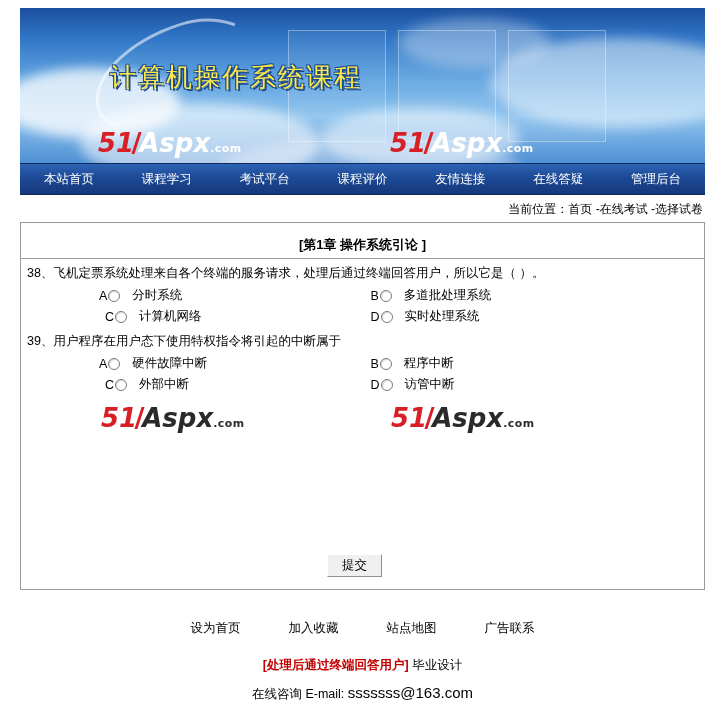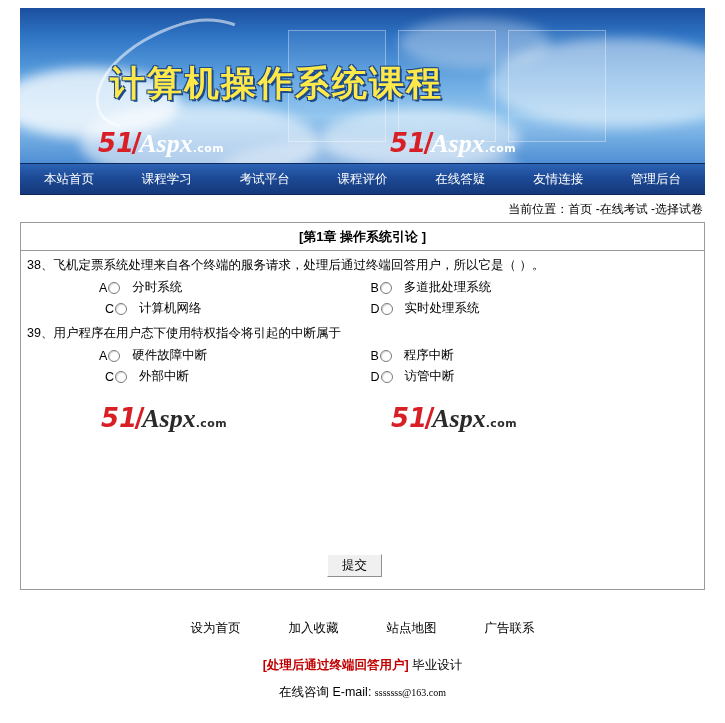--- a/index.html
+++ b/index.html
@@ -42,22 +42,22 @@
     top: 22px;
     width: 96px;
     height: 110px;
     border: 1px solid rgba(255,255,255,0.35);
     background: rgba(255,255,255,0.06);
   }
   .banner-title {
     position: absolute;
     left: 90px;
     top: 52px;
-    font-size: 35px;
-    font-weight: bold;
+    font-size: 26px;
+    font-weight: normal;
     color: #ffe94a;
     letter-spacing: 2px;
     text-shadow: 2px 2px 0 #1d4a8a, -1px -1px 0 #1d4a8a, 1px -1px 0 #1d4a8a, -1px 1px 0 #1d4a8a;
     font-family: "DejaVu Sans", sans-serif;
     white-space: nowrap;
   }
   .banner-swoosh {
     position: absolute;
     left: 70px;
     top: 18px;
@@ -71,21 +71,21 @@
   }
   
   .logo {
     font-family: "DejaVu Sans", sans-serif;
     font-weight: bold;
     font-style: italic;
     white-space: nowrap;
     line-height: 1;
   }
   .logo .n51 { color: #d81f26; }
-  .logo .aspx { color: #ffffff; font-family: Liberation Serif, serif; }
+  .logo .aspx { color: #ffffff; }
   .logo .dotcom { color: #ffffff; font-size: 0.42em; font-style: normal; font-weight: bold; letter-spacing: 0.5px;}
   .logo .slash {
     display: inline-block;
     width: 0;
     border-left: 3px solid #d81f26;
     height: 0.85em;
     transform: skewX(-18deg);
     margin: 0 1px;
     vertical-align: -0.08em;
   }
@@ -135,20 +135,21 @@
     background: #ffffff;
     height: 368px;
     position: relative;
   }
   .panel-title {
     text-align: center;
     font-size: 13px;
     font-weight: bold;
     padding: 5px 0 4px 0;
     border-bottom: 1px solid #9a9a9a;
+    margin-top: 8px;
   }
   .question {
     padding: 4px 6px 0 6px;
     font-size: 12.5px;
     color: #000;
   }
   .q-stem { padding: 2px 0 3px 0; }
   .opts {
     display: flex;
     flex-wrap: wrap;
@@ -215,21 +216,21 @@
   .footer-links {
     display: flex;
     justify-content: center;
     gap: 48px;
     padding: 6px 0 14px 0;
   }
   .footer-links span { cursor: pointer; }
   .footer-line2 { padding: 6px 0 10px 0; }
   .site-link { color: #c00000; font-weight: bold; cursor: pointer; }
   .footer-line3 { font-size: 12.5px; }
-  .mail { font-family: Liberation Serif, serif; font-size: 10px; }
+  .mail { font-family: Liberation Sans, sans-serif; font-size: 15px; }
 </style>
 </head>
 <body>
 
 <div id="page">
 
   <div class="banner">
     <div class="cloud c1"></div>
     <div class="cloud c2"></div>
     <div class="cloud c3"></div>
@@ -245,22 +246,22 @@
     <div class="logo banner-logo-1"><span class="n51">51</span><span class="slash"></span><span class="aspx">Aspx</span><span class="dotcom">.com</span></div>
 
     <div class="logo banner-logo-2"><span class="n51">51</span><span class="slash"></span><span class="aspx">Aspx</span><span class="dotcom">.com</span></div>
   </div>
 
   <div class="nav">
     <div class="nav-item">本站首页</div>
     <div class="nav-item">课程学习</div>
     <div class="nav-item">考试平台</div>
     <div class="nav-item">课程评价</div>
+    <div class="nav-item">友情连接</div>
     <div class="nav-item">在线答疑</div>
-    <div class="nav-item">友情连接</div>
     <div class="nav-item">管理后台</div>
   </div>
 
   <div class="crumb">当前位置：首页 -在线考试 -选择试卷</div>
 
   <div class="panel">
     <div class="panel-title">[第1章 操作系统引论 ]</div>
 
     <div class="question">
       <div class="q-stem">

